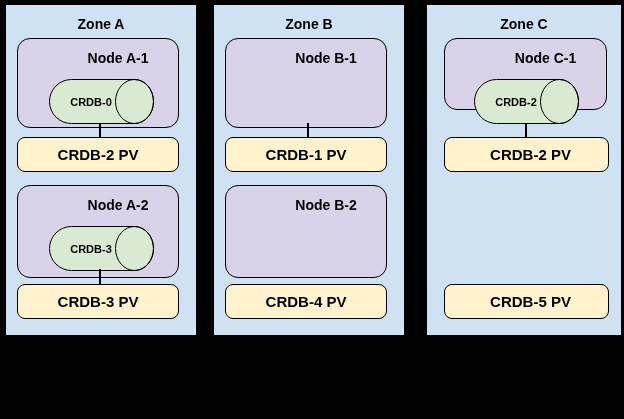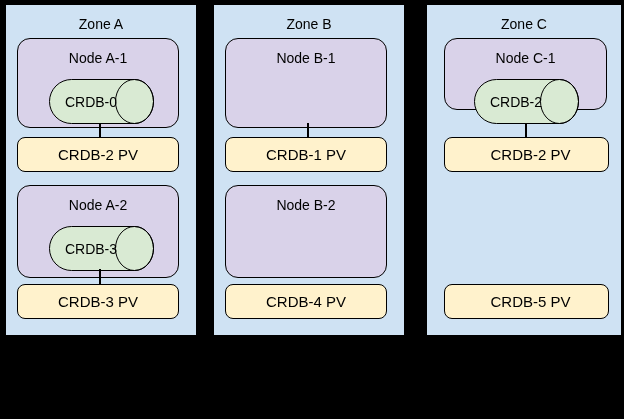--- a/index.html
+++ b/index.html
@@ -4,20 +4,21 @@
 <style>
   html, body { margin: 0; padding: 0; background: #000; }
   .canvas {
     position: relative;
     width: 624px;
     height: 419px;
     background: #000000;
     font-family: "Liberation Sans", sans-serif;
     color: #000000;
     overflow: hidden;
+    font-weight: bold;
   }
   .zone {
     position: absolute;
     top: 4px;
     height: 332px;
     background: #cfe2f3;
     border: 1.5px solid #000000;
     box-sizing: border-box;
   }
   .zone-a { left: 5px;   width: 192px; }
@@ -42,40 +43,41 @@
   .node-ab { left: 11px; width: 162px; }
   .node-c  { left: 17px; width: 163px; }
   .node-title {
     position: absolute;
     top: 10px;
     left: 0;
     width: 100%;
     text-align: center;
     font-size: 14px;
     line-height: 18px;
+    padding-left: 20px;
   }
   .cylinder {
     position: absolute;
     top: 40px;
     width: 105px;
     height: 45px;
   }
   .cyl-ab { left: 31px; }
   .cyl-c  { left: 29px; }
   .cylinder svg { display: block; }
   .cyl-label {
     position: absolute;
     top: 0;
     left: 0;
     width: 84px;
     height: 45px;
     display: flex;
     align-items: center;
     justify-content: center;
-    font-size: 14px;
+    font-size: 11px;
   }
   .pv {
     position: absolute;
     height: 35px;
     background: #fff2cc;
     border: 1px solid #000000;
     border-radius: 8px;
     box-sizing: border-box;
     display: flex;
     align-items: center;

